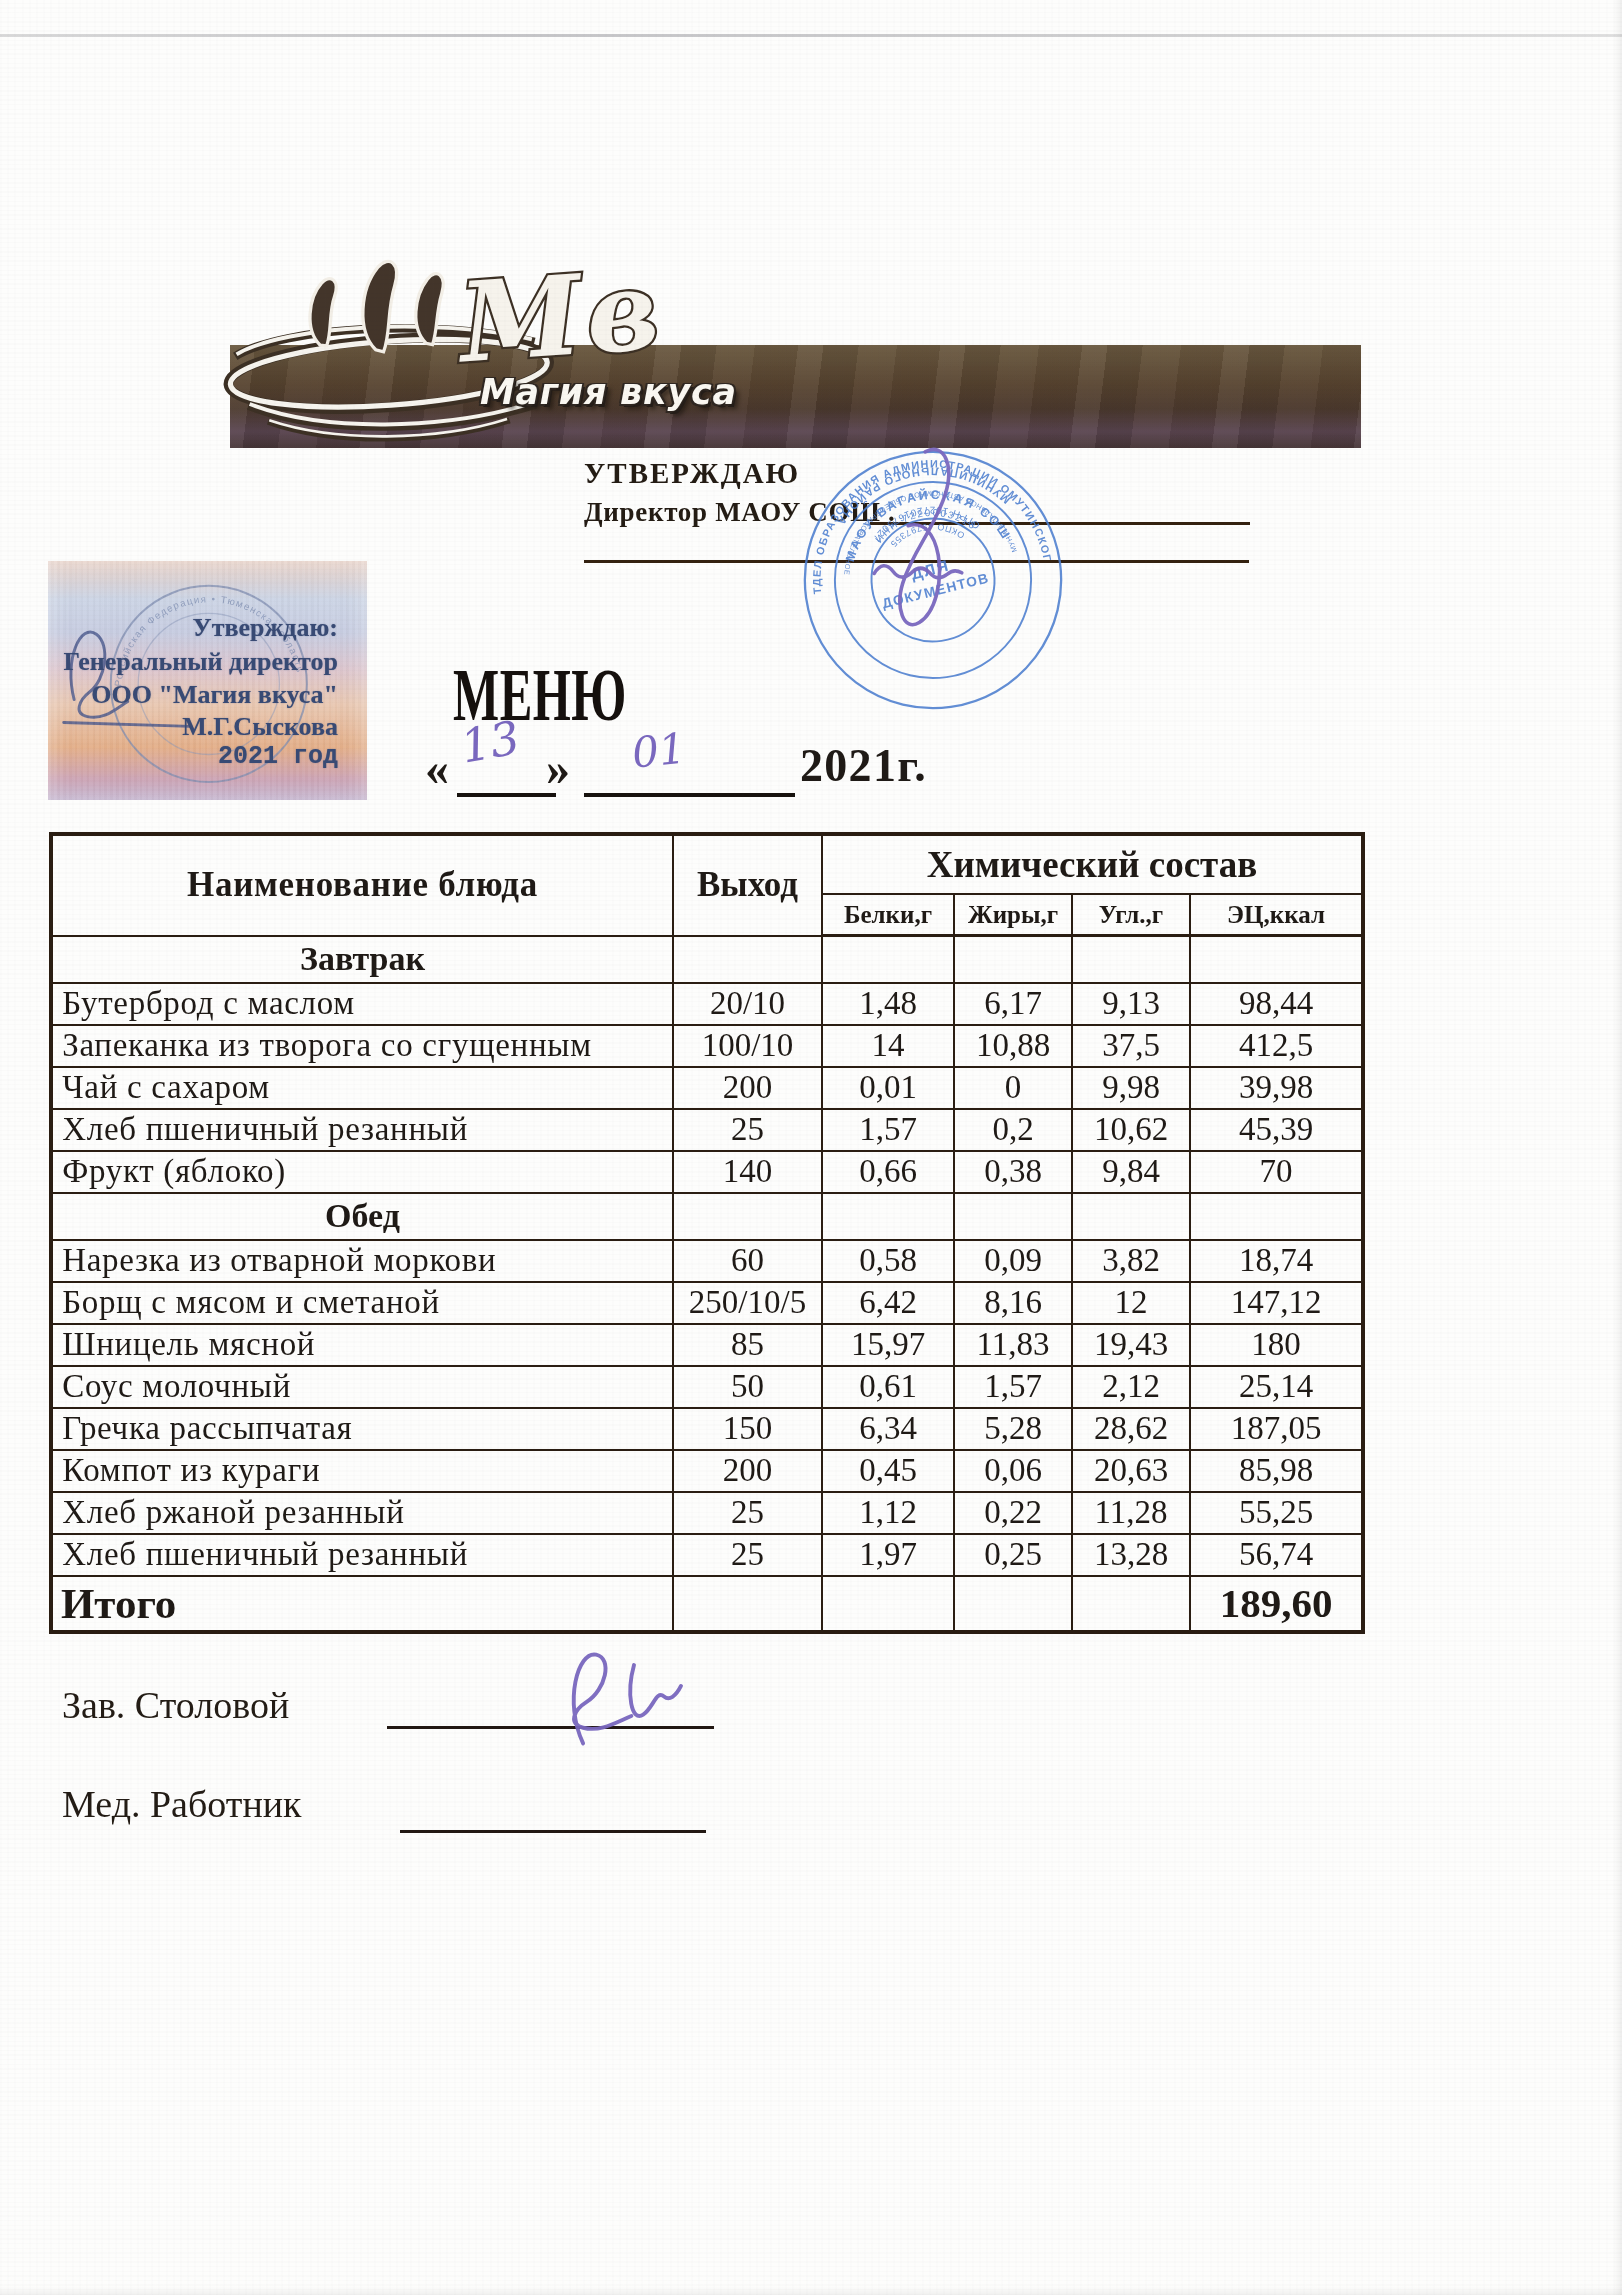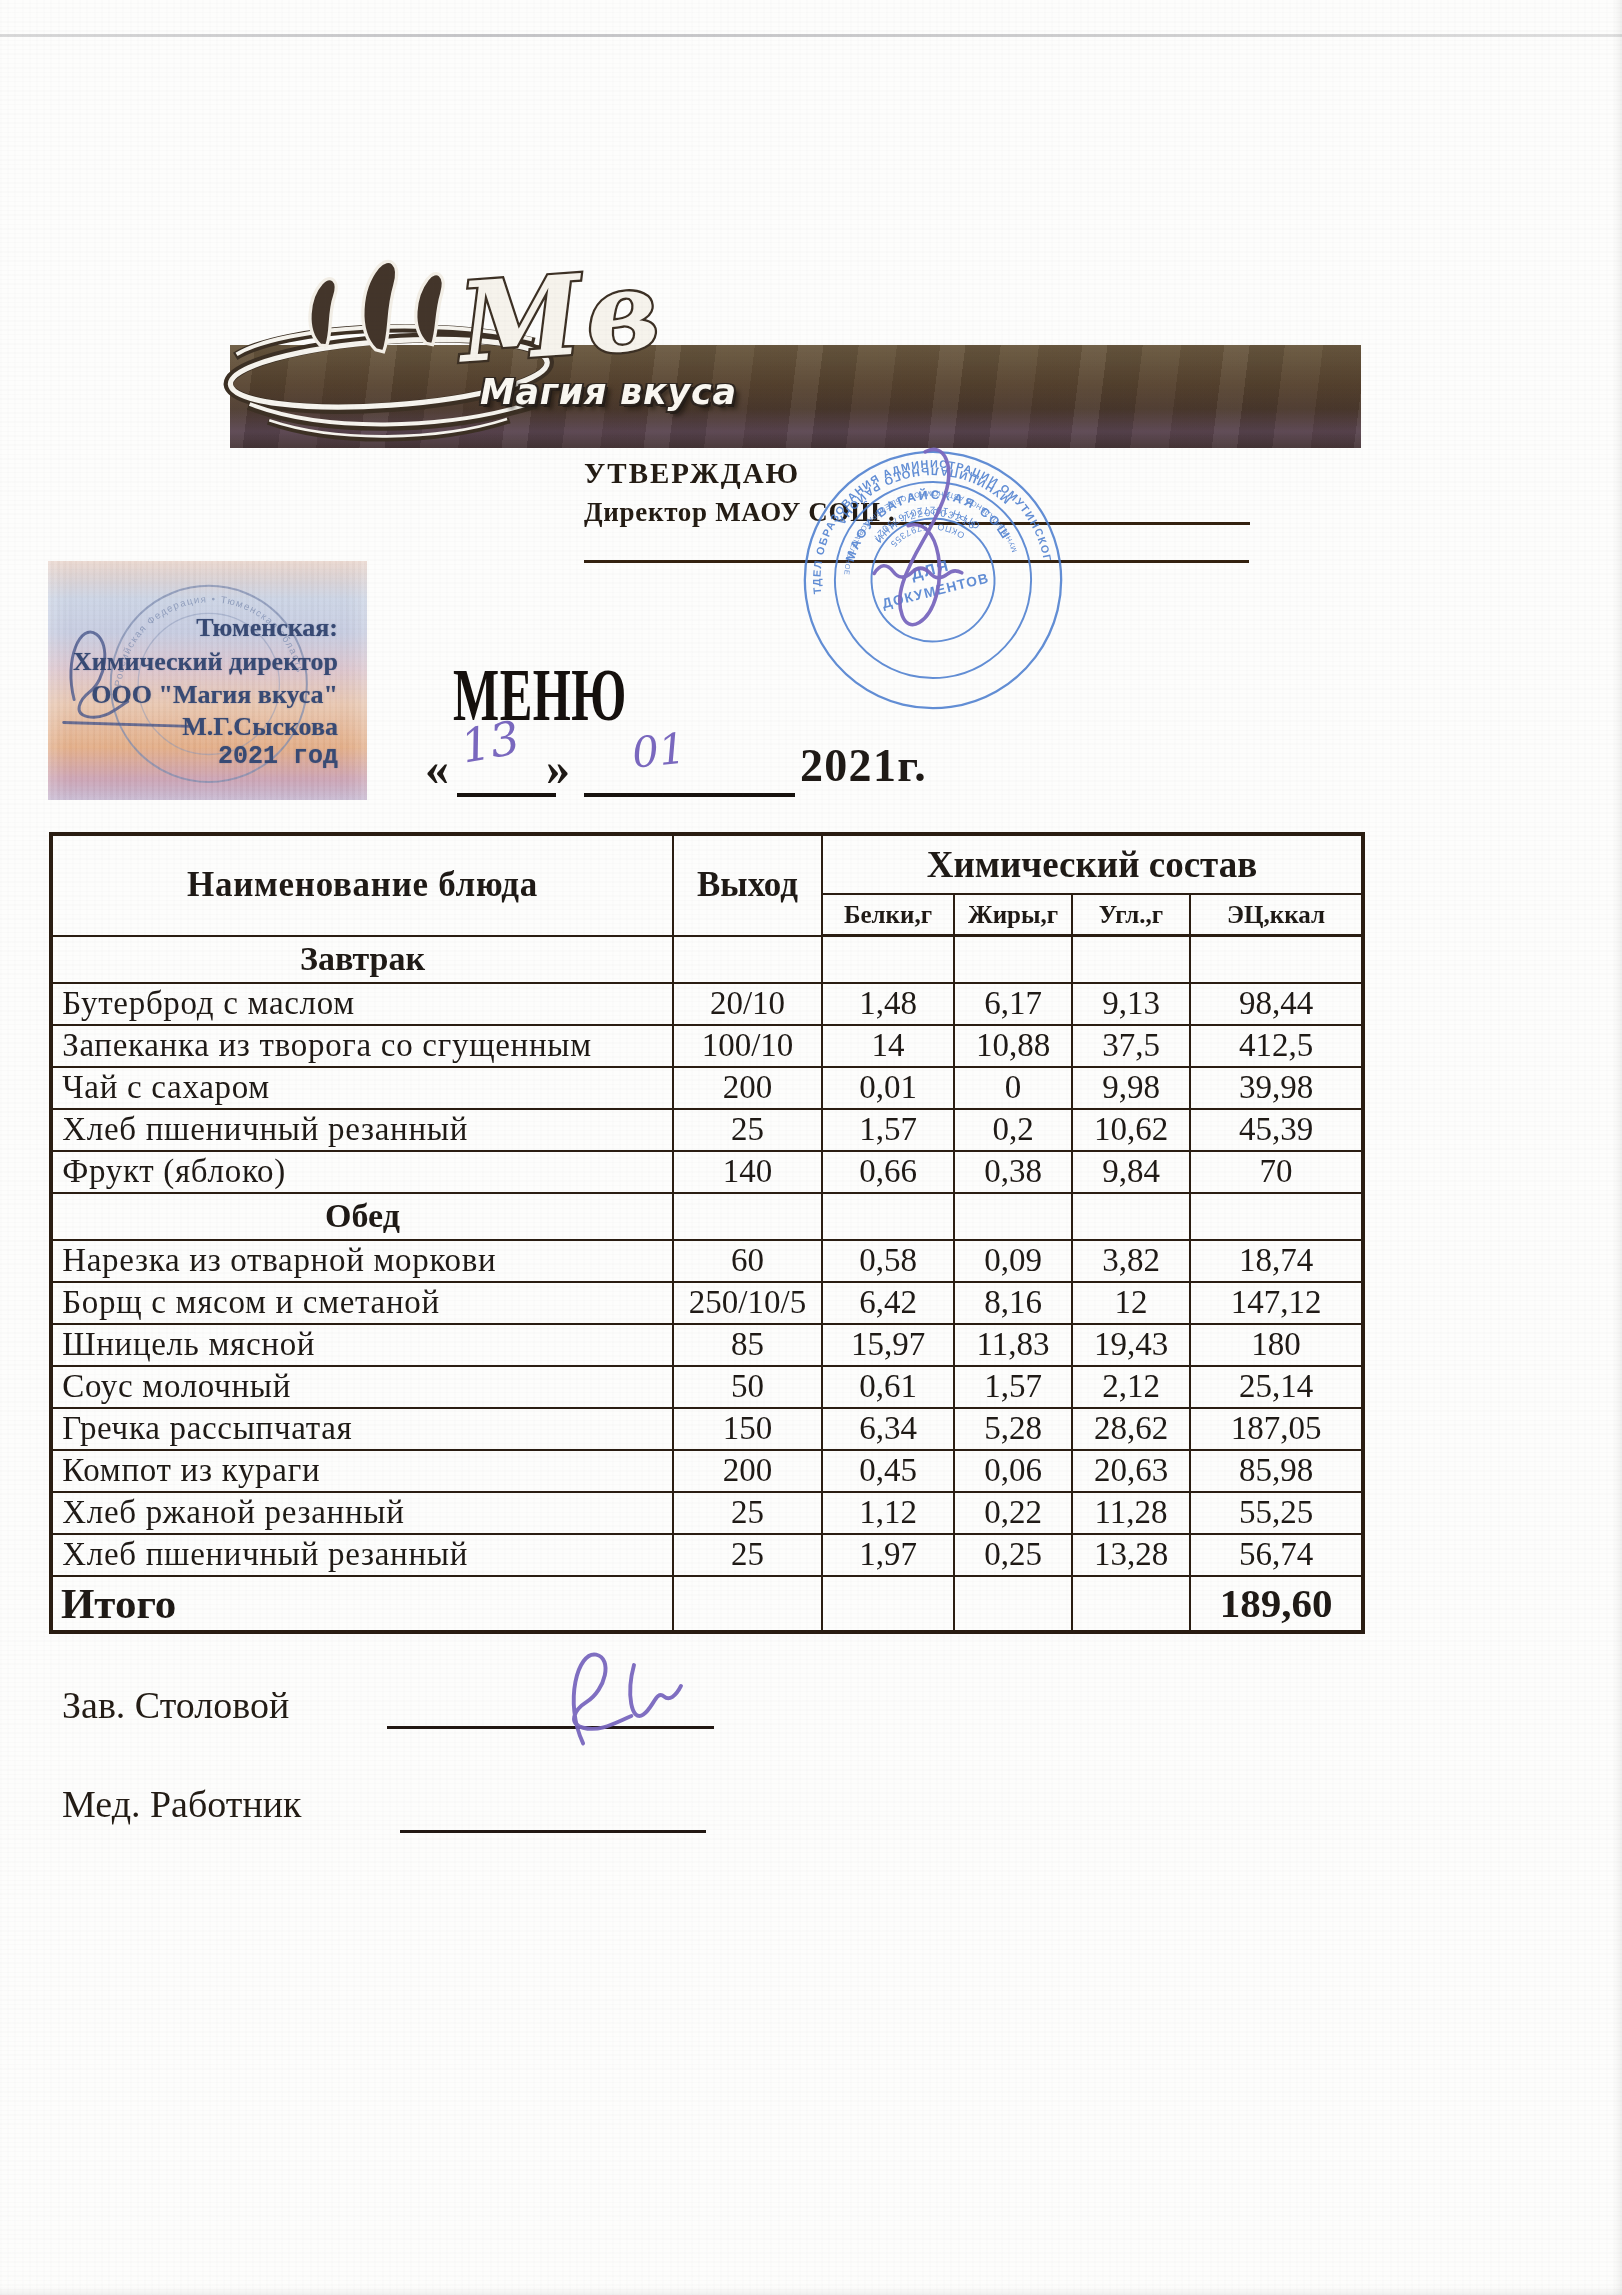--- a/index.html
+++ b/index.html
@@ -179,22 +179,22 @@
       <circle cx="246" cy="188" r="150" fill="none" stroke="#7d8cb0" stroke-width="3" opacity="0.75"></circle>
       <circle cx="246" cy="188" r="108" fill="none" stroke="#8896b8" stroke-width="2" opacity="0.5"></circle>
       <text font-family="Liberation Sans, sans-serif" font-size="15" letter-spacing="2" fill="#7687ad" opacity="0.7">
         <textPath href="#ls-arc" startOffset="50%" text-anchor="middle">Российская Федерация • Тюменская область</textPath>
       </text>
       <g fill="none" stroke="#44548a" stroke-width="4.5" stroke-linecap="round" opacity="0.8">
         <path d="M 40 212 C 24 150 50 94 74 112 C 96 128 88 182 64 200 C 46 214 40 234 60 238 C 86 244 104 226 122 215"></path>
         <path d="M 24 247 L 218 253"></path>
       </g>
     </svg>
-    <div class="ls-line ls1">Тюменская:</div>
-    <div class="ls-line ls2">Химический директор</div>
+    <div class="ls-line ls1">Утверждаю:</div>
+    <div class="ls-line ls2">Генеральный директор</div>
     <div class="ls-line ls3">ООО "Магия вкуса"</div>
     <div class="ls-line ls4">М.Г.Сыскова</div>
     <div class="ls-line ls5">2021 год</div>
   </div>
 
   <div class="menu-title">МЕНЮ</div>
   <div class="dl q-open">«</div>
   <div class="dl hand day">13</div>
   <div class="dl q-close">»</div>
   <div class="dseg seg1"></div>

